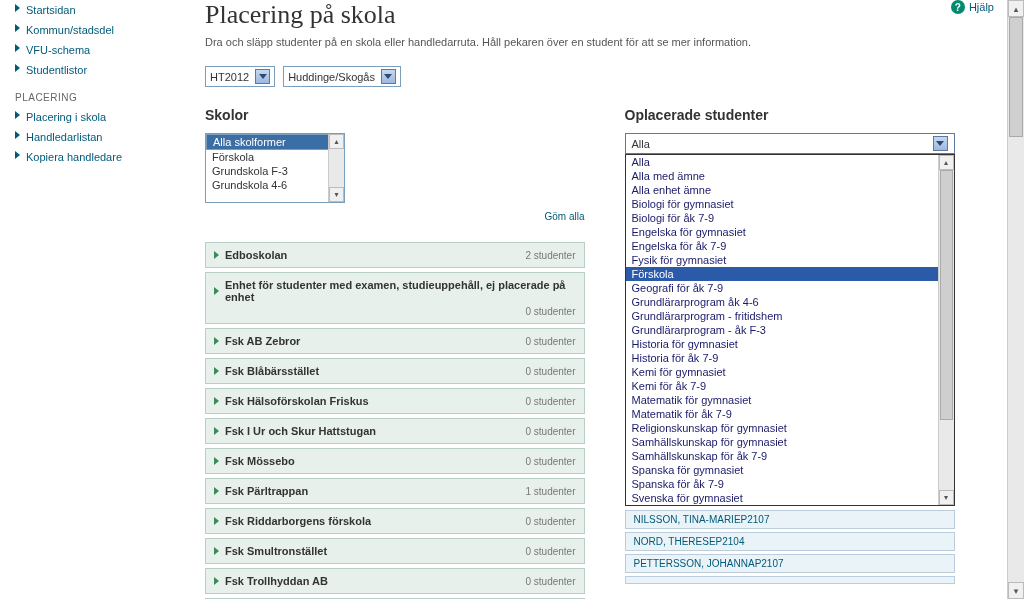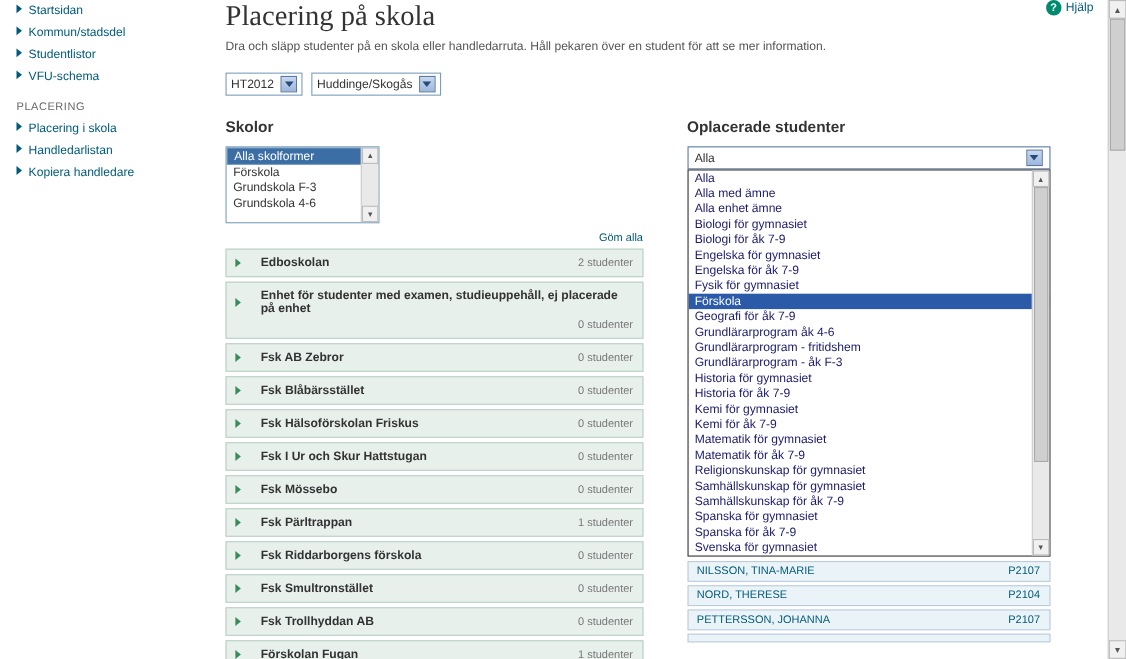--- a/index.html
+++ b/index.html
@@ -25,65 +25,65 @@
   .sel .btn .v { width:0;height:0;border-left:4px solid transparent;border-right:4px solid transparent;border-top:5px solid #2a4a7a; }
   .cols { display: flex; gap: 40px; }
   .col { flex: 1; min-width: 0; }
   .col h2 { font-size: 14px; font-weight: bold; color: #333; margin-bottom: 10px; }
   .listbox { border: 1px solid #7a9ebd; width: 140px; height: 70px; overflow: hidden; position: relative; background: #fff; }
   .listbox .opt { padding: 1px 6px; font-size: 11px; }
   .listbox .opt.sel { background: #3b6ea5; color: #fff; }
   .listbox .scroll { position: absolute; right: 0; top: 0; bottom: 0; width: 16px; background: #e9e9e9; border-left: 1px solid #ccc; }
   .listbox .scroll .su, .listbox .scroll .sd { height: 15px; background: #f0f0f0; border: 1px solid #bbb; font-size:8px; display:flex;align-items:center;justify-content:center;color:#555;}
   .listbox .scroll .sd { position:absolute;bottom:0;width:100%;}
-  .hideall { text-align: right; font-size: 10px; color: #005a7a; margin: 8px 0 4px 0; }
+  .hideall { text-align: right; font-size: 10px; color: #005a7a; margin: 8px 0 20px 0; }
   .school { border: 1px solid #b8cfc5; background: #e8f0ec; margin-bottom: 4px; padding: 6px 8px; display: flex; align-items: center; justify-content: space-between; font-size: 11px; }
-  .school .left { display: flex; align-items: center; gap: 18px; color: #333; font-weight: bold; }
+  .school .left { display: flex; align-items: center; gap: 6px; color: #333; font-weight: bold; }
   .school .left .name { font-weight: bold; }
   .school .tri2 { display:inline-block;width:0;height:0;border-top:4px solid transparent;border-bottom:4px solid transparent;border-left:5px solid #3a8a5a; }
   .school .count { color: #777; font-size: 10px; }
   .school.long .left .name { font-weight: bold; }
   .school.long .sub { display:block; font-weight: normal; color:#777; font-size:10px; text-align:right; margin-top:3px; }
   .right-col { position: relative; }
   .selectbox { border: 1px solid #5a7aa5; background: #fff; width: 330px; }
   .selectbox .current { padding: 2px 6px; display:flex; justify-content: space-between; align-items:center; }
   .selectbox .current .btn { width: 15px; height: 15px; background: linear-gradient(#c8d8ee,#9db8dd); border: 1px solid #5a7aa5; display:flex;align-items:center;justify-content:center; }
   .selectbox .current .btn .v { width:0;height:0;border-left:4px solid transparent;border-right:4px solid transparent;border-top:5px solid #2a4a7a; }
   .dropdown { border: 1px solid #333; background: #fff; width: 330px; max-height: 372px; overflow: hidden; position: relative; }
   .dropdown .dopt { padding: 0px 6px; font-size: 11px; color: #1a1a6a; line-height: 14px; white-space: nowrap; }
   .dropdown .dopt.hl { background: #2a5aa8; color: #fff; }
   .dropdown .scroll { position:absolute;right:0;top:0;bottom:0;width:16px;background:#e9e9e9;border-left:1px solid #ccc;}
   .dropdown .scroll .su, .dropdown .scroll .sd { height:15px;background:#f0f0f0;border:1px solid #bbb;font-size:8px;display:flex;align-items:center;justify-content:center;color:#555;}
   .dropdown .scroll .sd{position:absolute;bottom:0;width:100%;}
   .dropdown .scroll .thumb { position:absolute; top:15px; left:1px; right:1px; height:250px; background:#cfcfcf; border:1px solid #aaa;}
   .students { margin-top: 4px; width: 330px; }
-  .student { border: 1px solid #bcd; background: #eaf3f7; margin-bottom: 3px; padding: 3px 8px; display: flex; justify-content: space-between; font-size: 10px; color: #005a7a; }
+  .student { border: 1px solid #bcd; background: #eaf3f7; margin-bottom: 3px; padding: 3px 8px; display: flex; font-size: 10px; color: #005a7a; }
   .student .pcode { color: #005a7a; }
 </style>
 </head>
 <body>
 
 <div class="page">
   <div class="sidebar">
     <ul id="side-top">
         <li>
           <span class="tri"></span>
           <span>Startsidan</span>
         </li>
         <li>
           <span class="tri"></span>
           <span>Kommun/stadsdel</span>
         </li>
         <li>
           <span class="tri"></span>
+          <span>VFU-schema</span>
+        </li>
+        <li>
+          <span class="tri"></span>
           <span>Studentlistor</span>
-        </li>
-        <li>
-          <span class="tri"></span>
-          <span>VFU-schema</span>
         </li>
       </ul>
     <ul>
       <li class="heading">PLACERING</li>
     </ul>
     <ul id="side-plc">
         <li>
           <span class="tri"></span>
           <span>Placering i skola</span>
         </li>

